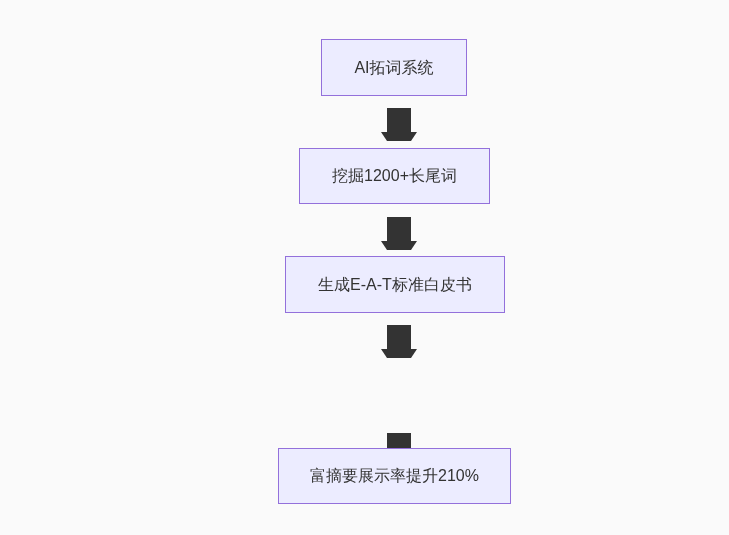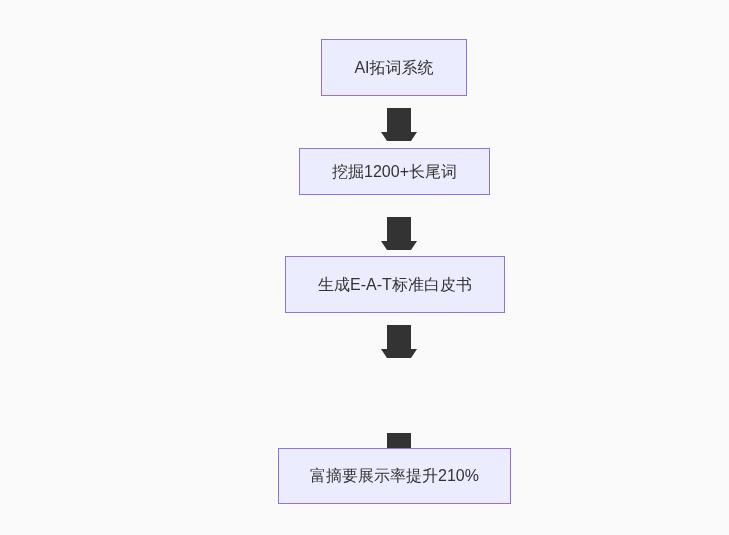--- a/index.html
+++ b/index.html
@@ -31,21 +31,21 @@
     background: var(--node-fill);
     border: 1px solid var(--node-border);
     color: var(--text);
     font-size: 16px;
     line-height: 1.2;
     text-align: center;
     white-space: nowrap;
   }
 
   #node-1 { left: 297px; top: 15px;  width: 146px; height: 57px; }
-  #node-2 { left: 275px; top: 124px; width: 191px; height: 47px; }
+  #node-2 { left: 275px; top: 124px; width: 191px; height: 56px; }
   #node-3 { left: 261px; top: 232px; width: 220px; height: 57px; text-align: center; }
   #node-4 { left: 264px; top: 341px; width: 214px; height: 56px; }
   #node-5 { left: 254px; top: 424px; width: 233px; height: 56px; }
 
   .edge {
     position: absolute;
     left: 363px;
     width: 14px;
     display: flex;
     flex-direction: column;

